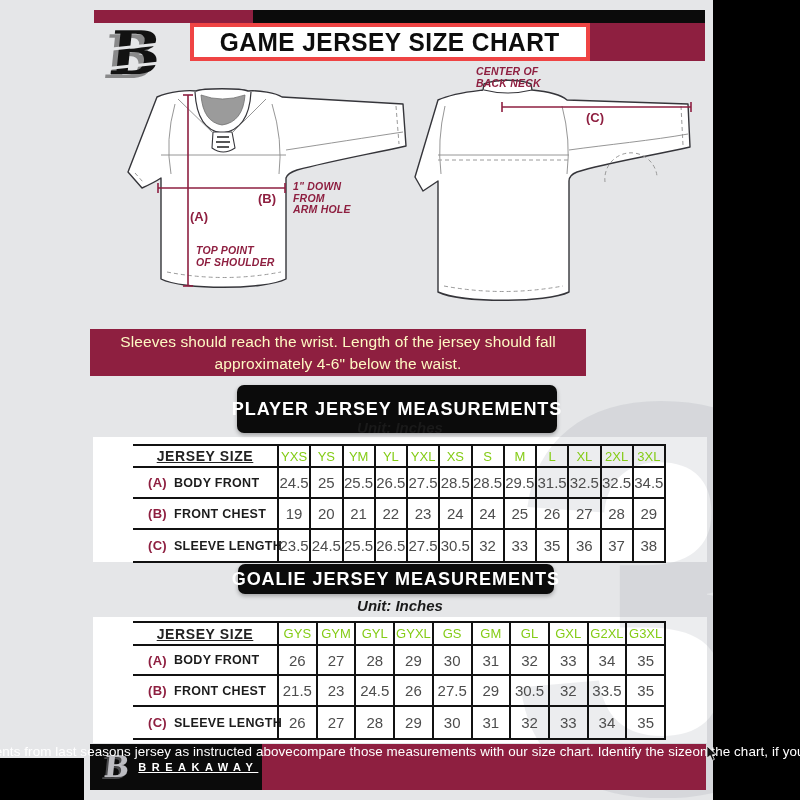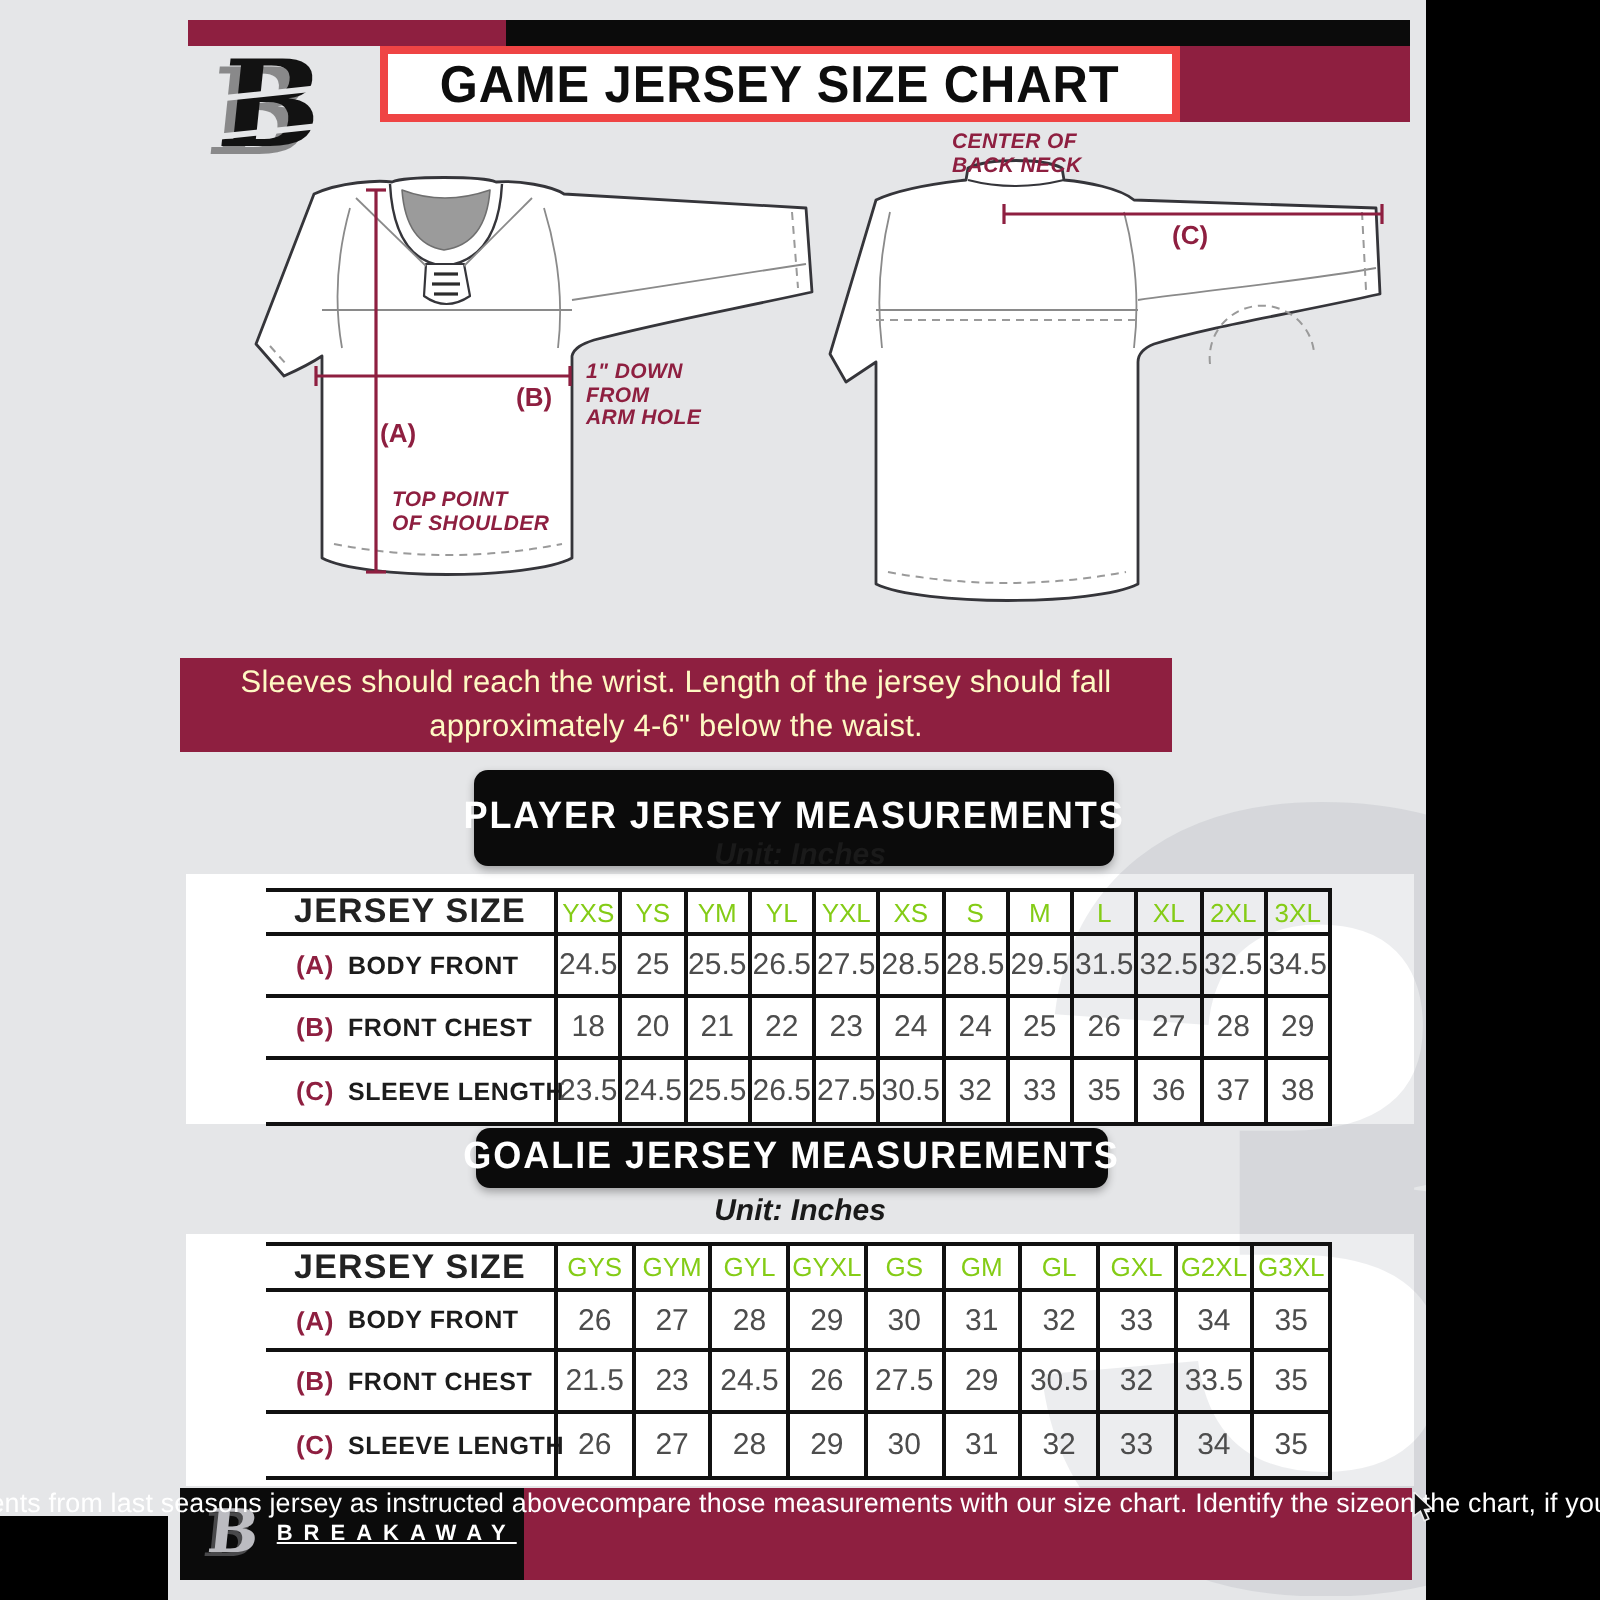--- a/index.html
+++ b/index.html
@@ -54,21 +54,21 @@
   .white-panel{background:#fff;z-index:1;}
   .panel-player{left:93px;top:437px;width:614px;height:125px;}
   .panel-goalie{left:93px;top:617px;width:614px;height:126px;}
   .size-table{position:absolute;display:grid;z-index:3;border-top:2.5px solid #111;
               border-bottom:2.5px solid #111;border-right:2px solid #111;}
   .table-player{left:133px;top:444px;width:531px;grid-template-rows:22px 31px 31px 31px;}
   .table-goalie{left:133px;top:621px;width:531px;grid-template-rows:23px 30px 31px 31px;}
   .st-cell{display:flex;align-items:center;justify-content:center;border-bottom:2px solid #111;}
   .st-lastrow{border-bottom:none;}
   .st-h,.st-v{border-left:2px solid #111;}
-  .st-corner{font-size:17px;font-weight:bold;letter-spacing:.6px;color:#222;}
+  .st-corner{font-size:14px;font-weight:bold;letter-spacing:.6px;color:#222;text-decoration:underline;}
   .st-h{font-weight:normal;font-size:13px;color:#84cc16;}
   .st-v{font-size:15px;color:#4d4d4d;}
   .st-l{justify-content:flex-start;padding-left:15px;gap:7px;font-size:12.5px;font-weight:bold;
         color:#1c1c1c;letter-spacing:.3px;white-space:nowrap;}
   .st-key{color:#8e1f40;font-size:13px;}
 
   
   .foot-black{left:90px;top:744px;width:172px;height:46px;background:#0b0b0b;z-index:3;
               display:flex;align-items:center;padding-left:14px;box-sizing:border-box;gap:9px;}
   .foot-logo{font-family:"DejaVu Serif",serif;font-weight:bold;font-size:30px;line-height:30px;
@@ -218,21 +218,21 @@
       <div class="st-cell st-v">28.5</div>
       <div class="st-cell st-v">29.5</div>
       <div class="st-cell st-v">31.5</div>
       <div class="st-cell st-v">32.5</div>
       <div class="st-cell st-v">32.5</div>
       <div class="st-cell st-v">34.5</div>
       <div class="st-cell st-l">
         <span class="st-key">(B)</span>
         <span>FRONT CHEST</span>
       </div>
-      <div class="st-cell st-v">18</div>
+      <div class="st-cell st-v">19</div>
       <div class="st-cell st-v">20</div>
       <div class="st-cell st-v">21</div>
       <div class="st-cell st-v">22</div>
       <div class="st-cell st-v">23</div>
       <div class="st-cell st-v">24</div>
       <div class="st-cell st-v">24</div>
       <div class="st-cell st-v">25</div>
       <div class="st-cell st-v">26</div>
       <div class="st-cell st-v">27</div>
       <div class="st-cell st-v">28</div>

